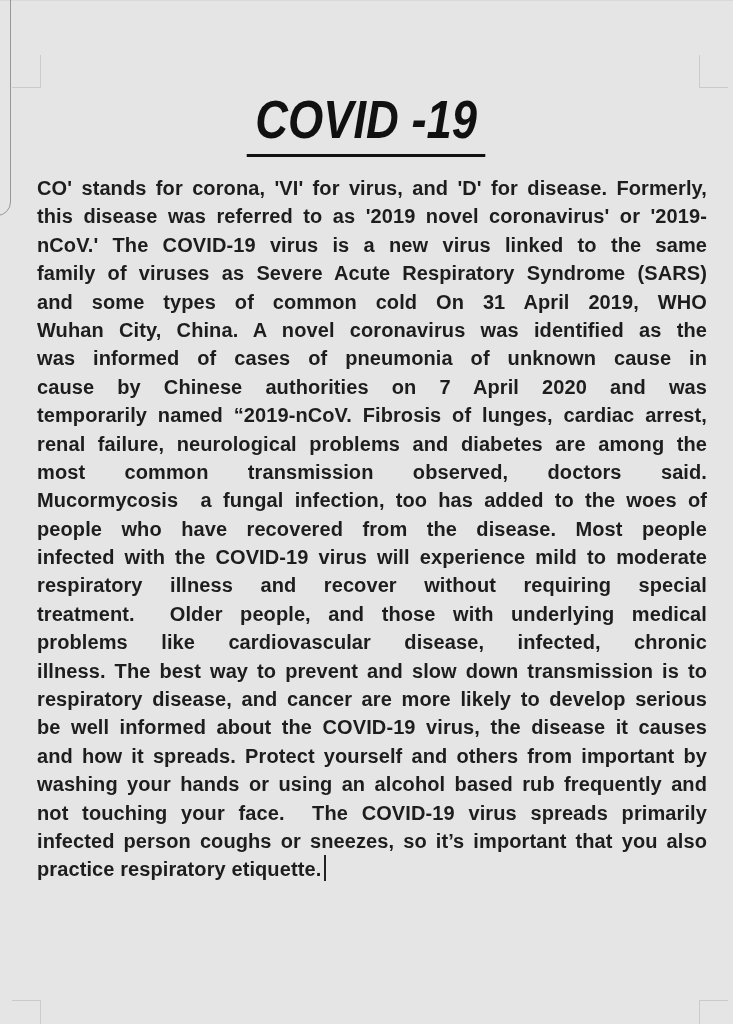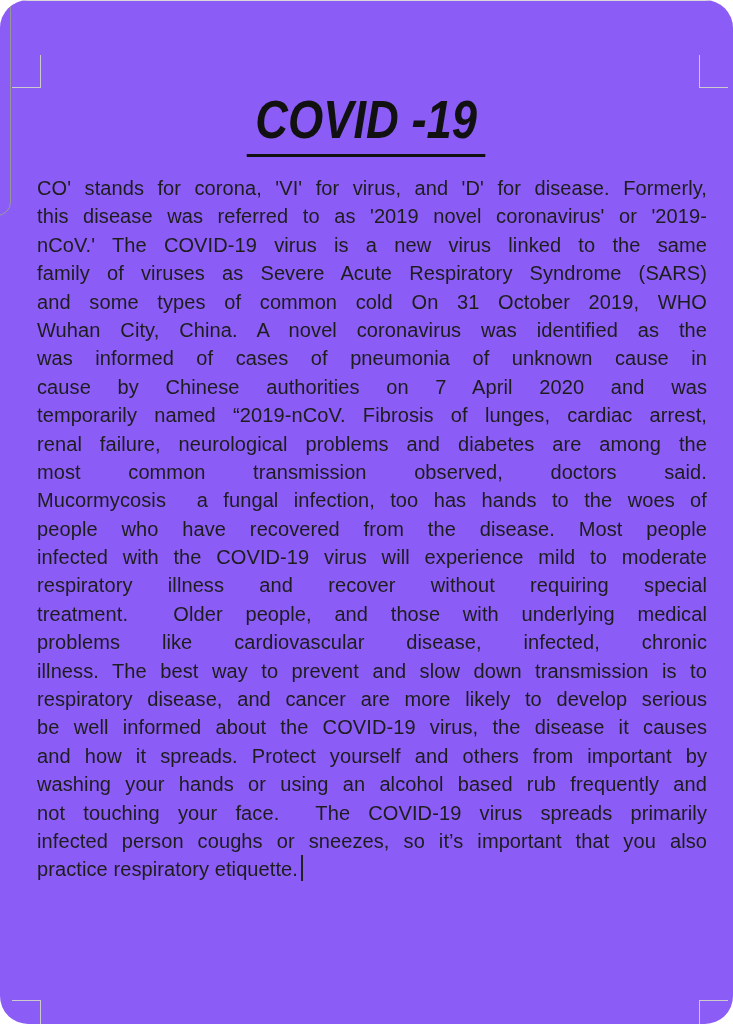--- a/index.html
+++ b/index.html
@@ -5,23 +5,22 @@
   html, body { margin: 0; padding: 0; }
   body {
     width: 733px; height: 1024px;
     background: #ffffff;
     font-family: "Liberation Sans", "DejaVu Sans", sans-serif;
     overflow: hidden;
   }
   .page {
     position: relative;
     width: 733px; height: 1024px;
-    background: #8b5cf6;
+    background: #e5e5e5;
     overflow: hidden;
-    border-radius: 28px;
   }
   .top-hairline {
     position: absolute; top: 0; left: 0; right: 0;
     height: 1px; background: #d9d9d9;
   }
   
   .edge-indicator {
     position: absolute;
     left: -26px; top: -26px;
     width: 35px; height: 240px;
@@ -56,20 +55,21 @@
     white-space: pre;
   }
   .doc-body {
     position: absolute;
     top: 174px; left: 37px;
     width: 670px;
     font-size: 20px;
     line-height: 28.4px;
     color: #1d1d1d;
     letter-spacing: 0.1px;
+    font-weight: bold;
   }
   .line {
     text-align: justify;
     text-align-last: justify;
     white-space: pre-wrap;
     height: 28.4px;
     overflow: visible;
   }
   .line.last {
     text-align-last: left;
@@ -96,28 +96,28 @@
 
   <div class="title-wrap">
     <span class="doc-title">COVID -19</span>
   </div>
 
   <div class="doc-body">
       <div class="line">CO' stands for corona, 'VI' for virus, and 'D' for disease. Formerly,</div>
       <div class="line">this disease was referred to as '2019 novel coronavirus' or '2019-</div>
       <div class="line">nCoV.' The COVID-19 virus is a new virus linked to the same</div>
       <div class="line">family of viruses as Severe Acute Respiratory Syndrome (SARS)</div>
-      <div class="line">and some types of common cold On 31 October 2019, WHO</div>
+      <div class="line">and some types of common cold On 31 April 2019, WHO</div>
       <div class="line">Wuhan City, China. A novel coronavirus was identified as the</div>
       <div class="line">was informed of cases of pneumonia of unknown cause in</div>
       <div class="line">cause by Chinese authorities on 7 April 2020 and was</div>
       <div class="line">temporarily named “2019-nCoV. Fibrosis of lunges, cardiac arrest,</div>
       <div class="line">renal failure, neurological problems and diabetes are among the</div>
       <div class="line">most common transmission observed, doctors said.</div>
-      <div class="line">Mucormycosis  a fungal infection, too has hands to the woes of</div>
+      <div class="line">Mucormycosis  a fungal infection, too has added to the woes of</div>
       <div class="line">people who have recovered from the disease. Most people</div>
       <div class="line">infected with the COVID-19 virus will experience mild to moderate</div>
       <div class="line">respiratory illness and recover without requiring special</div>
       <div class="line">treatment.  Older people, and those with underlying medical</div>
       <div class="line">problems like cardiovascular disease, infected, chronic</div>
       <div class="line">illness. The best way to prevent and slow down transmission is to</div>
       <div class="line">respiratory disease, and cancer are more likely to develop serious</div>
       <div class="line">be well informed about the COVID-19 virus, the disease it causes</div>
       <div class="line">and how it spreads. Protect yourself and others from important by</div>
       <div class="line">washing your hands or using an alcohol based rub frequently and</div>

